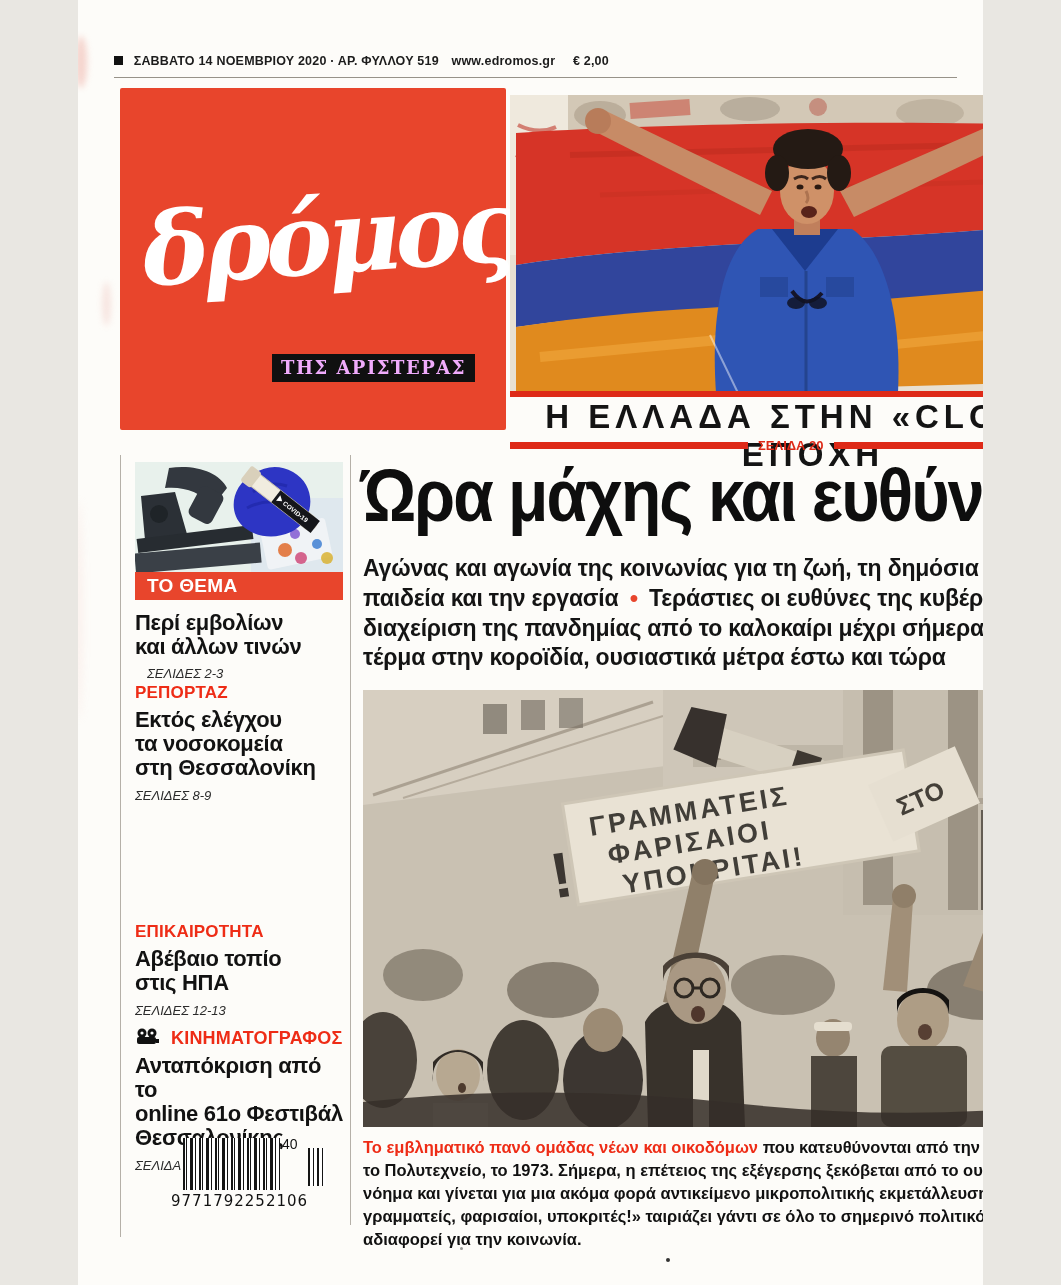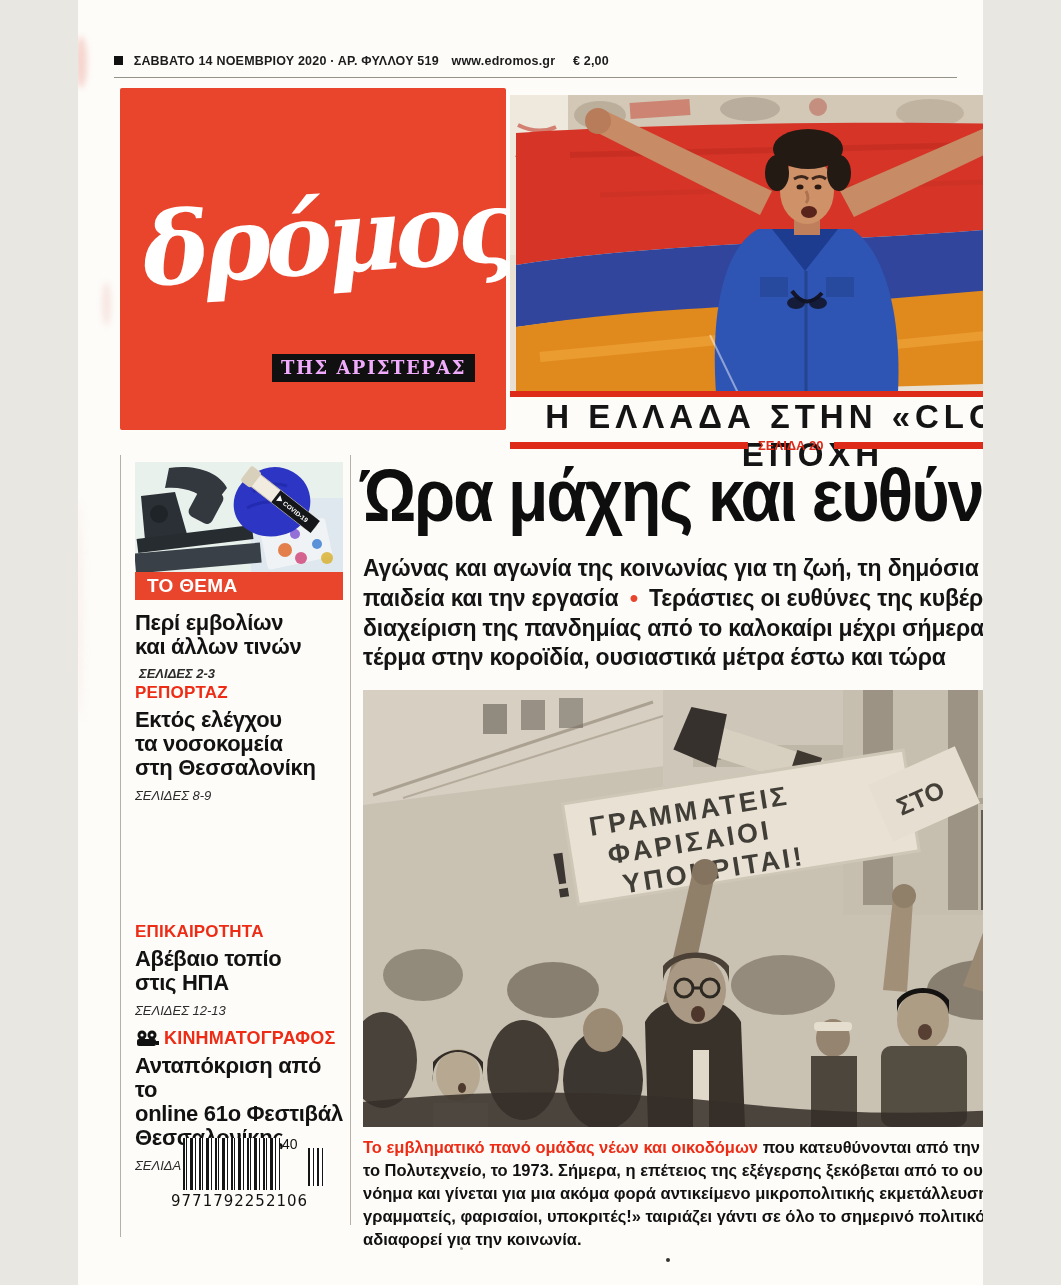--- a/index.html
+++ b/index.html
@@ -44,23 +44,23 @@
   .sidebar{position:absolute;left:57px;top:462px;width:208px;height:780px;}
   .lab{position:absolute;left:0;top:0;width:208px;height:110px;margin:0;}
   .band{position:absolute;left:0;top:110px;width:208px;height:28px;background:#e8452c;color:#fff;
         font-size:19px;font-weight:800;line-height:28px;padding-left:12px;box-sizing:border-box;letter-spacing:.3px;}
   .sb-kicker{color:#ee2c16;font-size:17px;font-weight:800;letter-spacing:.2px;}
   .sb-title{margin:5px 0 0;font-size:22px;font-weight:800;line-height:24px;color:#121212;
             letter-spacing:-.3px;white-space:pre-line;}
   .sb-pages{margin-top:8px;font-size:13px;font-style:italic;color:#2b2b2b;font-weight:500;}
   .sb-sec{position:absolute;left:0;width:208px;}
   .t0{position:absolute;left:0;top:144px;}
-  .p0{position:absolute;left:4px;top:196px;font-weight:bold;}
+  .p0{position:absolute;left:12px;top:196px;}
   .s1{top:221px;} .s2{top:350px;} .s3{top:460px;} .s4{top:566px;}
-  .kick-row{display:flex;align-items:center;gap:5px;}
+  .kick-row{display:flex;gap:12px;}
   
   .barcode{position:absolute;left:0;top:676px;width:208px;height:78px;}
   .bars{position:absolute;left:48px;top:0;width:97px;height:52px;background:
     repeating-linear-gradient(90deg,#151515 0 2px,#fff 2px 3px,#151515 3px 4px,#fff 4px 7px,
       #151515 7px 10px,#fff 10px 12px,#151515 12px 13px,#fff 13px 16px);}
   .bars-sm{position:absolute;left:173px;top:10px;width:18px;height:38px;background:
     repeating-linear-gradient(90deg,#151515 0 2px,#fff 2px 5px,#151515 5px 6px,#fff 6px 9px);}
   .bc-num{position:absolute;left:36px;top:54px;width:120px;text-align:center;
           font-family:"DejaVu Sans","Liberation Sans",sans-serif;font-size:15px;letter-spacing:1px;color:#111;}
   .bc-40{position:absolute;left:147px;top:-2px;font-size:14px;color:#111;}

